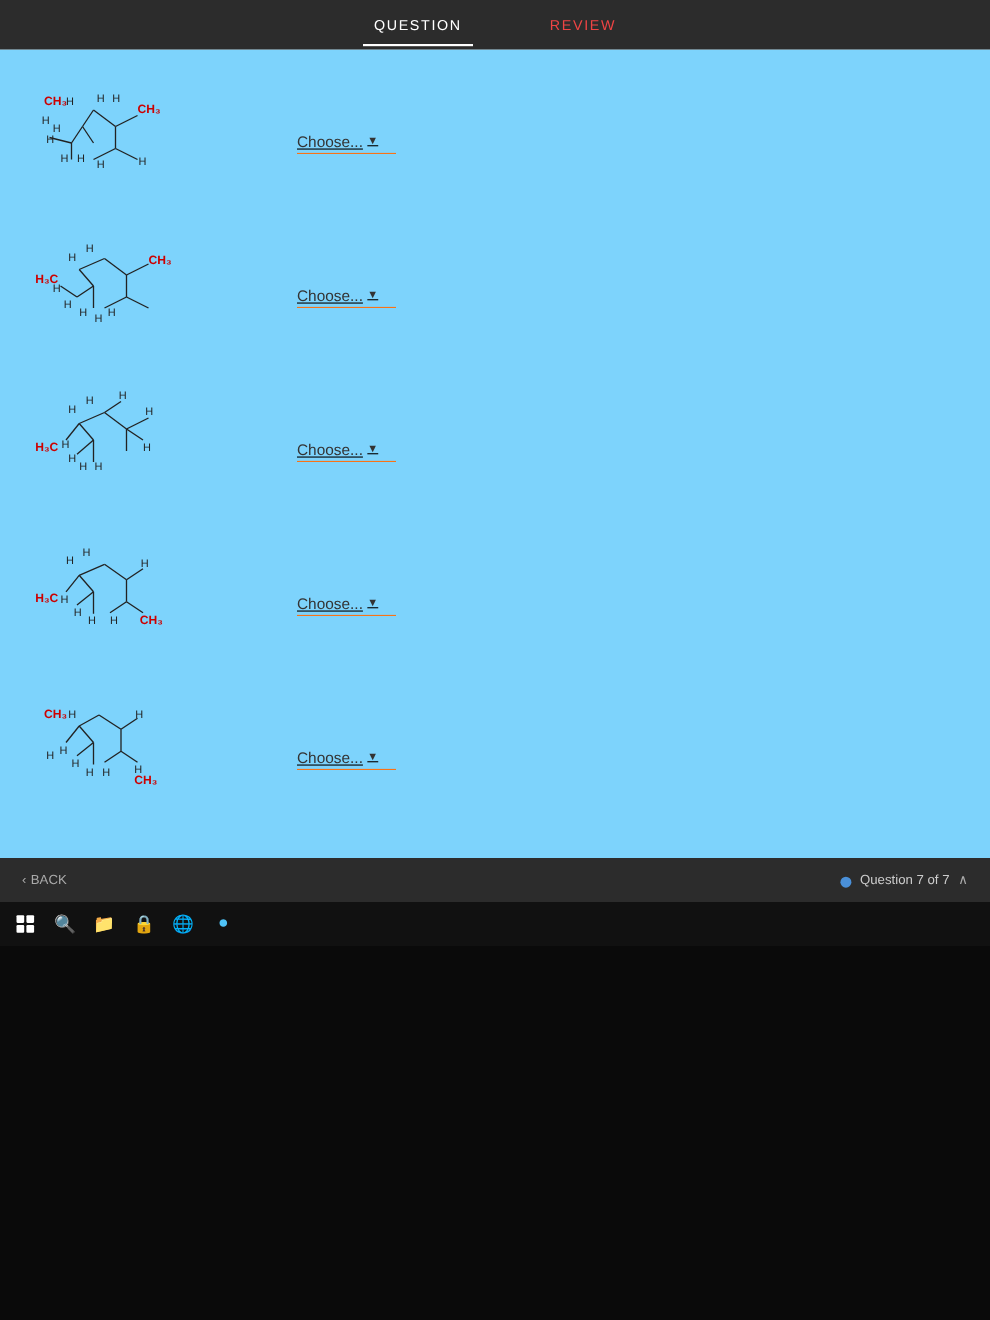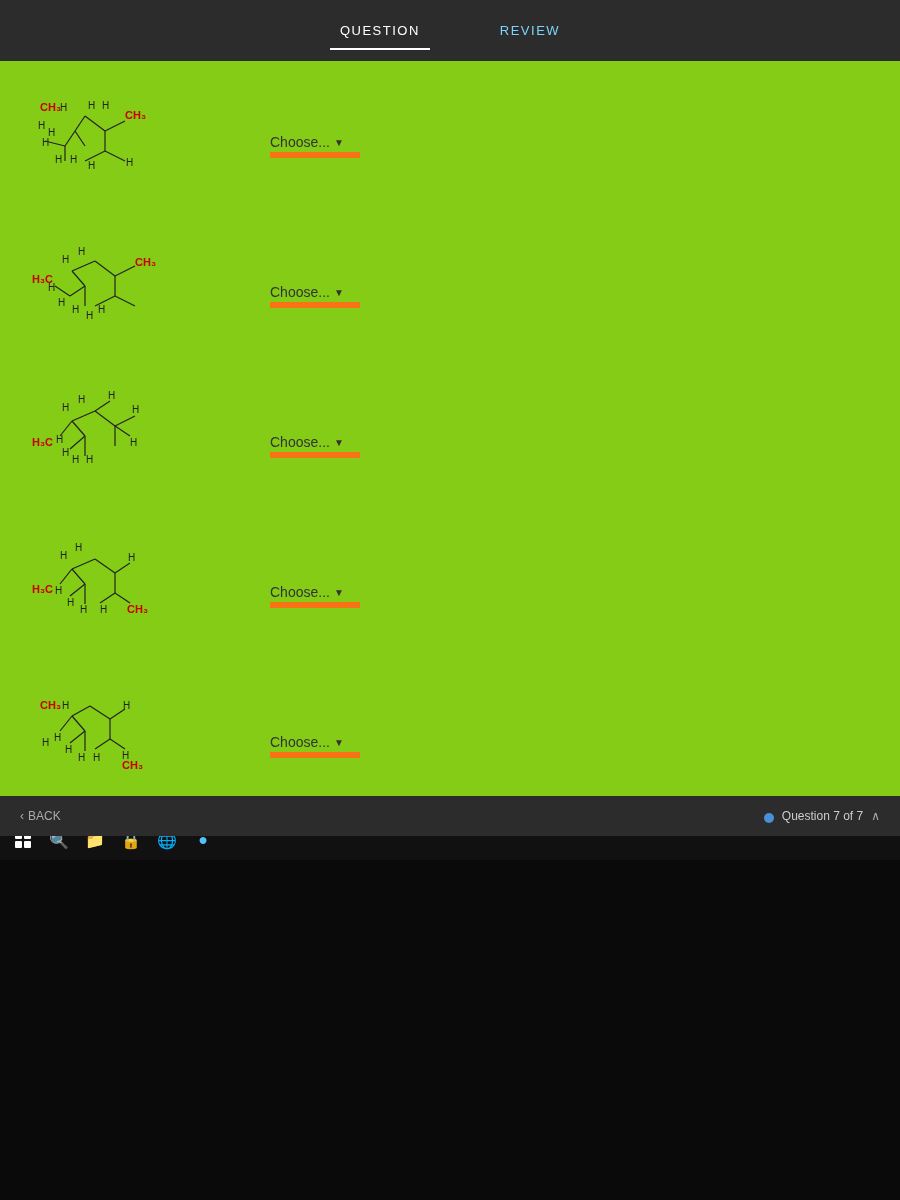--- a/index.html
+++ b/index.html
@@ -14,35 +14,35 @@
     .app-window {
       width: 900px;
       height: 820px;
       background: #f0f0f0;
       position: relative;
     }
 
     
     .top-bar {
       width: 100%;
-      height: 61px;
+      height: 45px;
       background: #2c2c2c;
       display: flex;
       align-items: center;
       justify-content: center;
       position: relative;
     }
 
     .nav-tabs {
       display: flex;
       gap: 60px;
     }
 
     .nav-tab {
-      color: #7dd3fc;
+      color: #ef4444;
       font-size: 13px;
       letter-spacing: 1.5px;
       padding: 12px 10px;
       cursor: pointer;
       position: relative;
     }
 
     .nav-tab.active {
       color: #fff;
     }
@@ -54,26 +54,26 @@
       left: 0;
       right: 0;
       height: 2px;
       background: #fff;
     }
 
     
     .main-content {
       width: 100%;
       height: calc(820px - 45px - 40px);
-      background: #84cc16;
+      background: #7dd3fc;
       padding: 20px 30px;
       overflow-y: auto;
       display: flex;
       flex-direction: column;
-      gap: 20px;
+      gap: 10px;
     }
 
     
     .question-row {
       display: flex;
       align-items: center;
       gap: 40px;
       padding: 10px 0;
     }
 
@@ -88,23 +88,24 @@
       width: 100%;
       height: 100%;
     }
 
     
     .choose-dropdown {
       display: flex;
       align-items: center;
       gap: 4px;
       cursor: pointer;
-      border-bottom: 6px solid #f97316;
+      border-bottom: 1px solid #f97316;
       padding-bottom: 2px;
       min-width: 90px;
+      text-decoration: underline;
     }
 
     .choose-text {
       font-size: 14px;
       color: #333;
     }
 
     .dropdown-arrow {
       font-size: 10px;
       color: #333;

